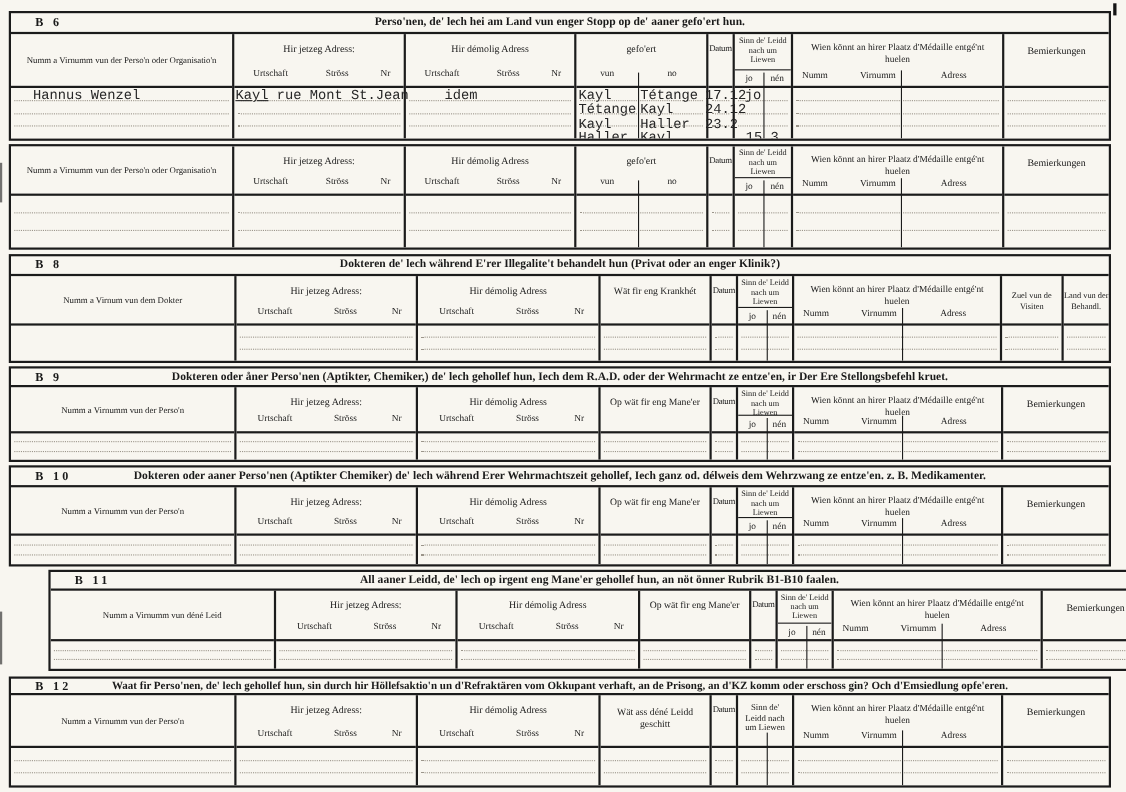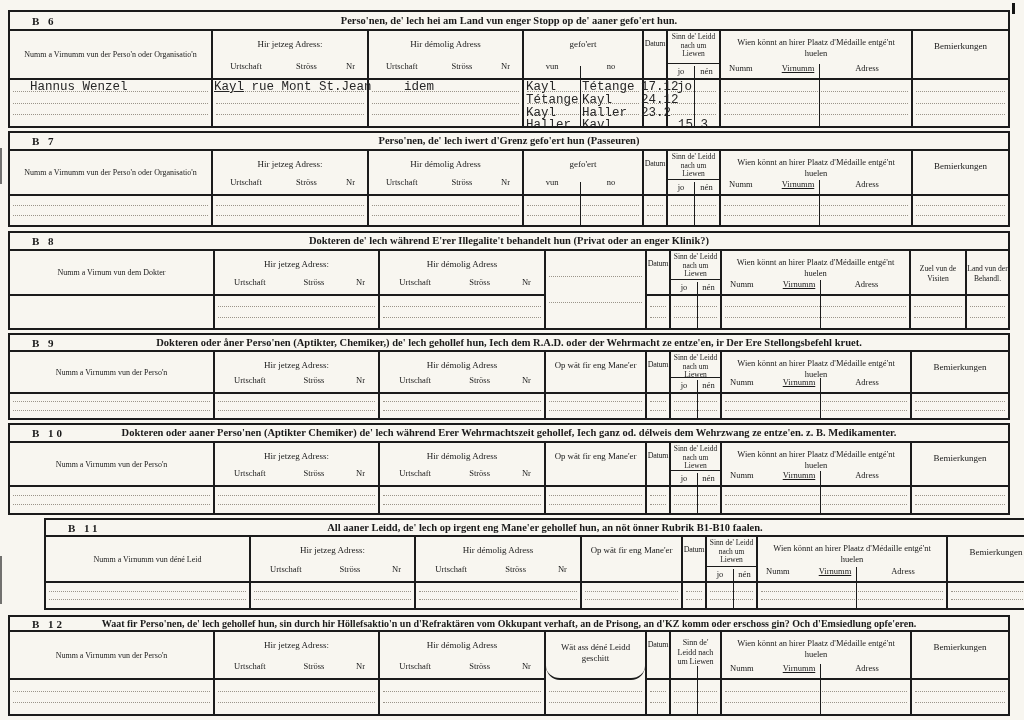--- a/index.html
+++ b/index.html
@@ -49,21 +49,21 @@
   .gsub .gv{width:56px;text-align:center;}
   .gsub .gn{flex:1;text-align:center;}
   .hdatum{font-size:8px;text-align:center;padding-top:8px;letter-spacing:-.3px;}
   .hsinn .sl{font-size:7.5px;line-height:8.5px;text-align:center;margin-top:2px;padding:0 2px;}
   .ssub{position:absolute;bottom:0;left:0;right:0;height:14px;border-top:1px solid var(--ink);display:flex;align-items:center;font-size:8.5px;}
   .ssub .sj{width:26px;text-align:center;}
   .ssub .sn{flex:1;text-align:center;}
   .hwien .wl{font-size:8.5px;line-height:10.5px;text-align:center;margin-top:6px;padding:0 8px;}
   .wsub{position:absolute;bottom:5px;left:0;right:0;display:flex;font-size:8.5px;}
   .wsub .w1{width:52px;padding-left:8px;box-sizing:border-box;}
-  .wsub .w2{width:50px;text-align:center;text-decoration:underline;}
+  .wsub .w2{width:50px;text-align:center;}
   .wsub .w3{flex:1;text-align:center;}
   .hbem{font-size:9px;text-align:center;padding-top:10px;}
   .hmid{font-size:8.8px;text-align:center;padding-top:8px;line-height:11px;padding-left:4px;padding-right:4px;}
   .hsmall{font-size:7.6px;text-align:center;padding-top:13px;line-height:9.5px;}
   
   .typed{position:absolute;inset:0;pointer-events:none;
     font-family:"Liberation Mono","DejaVu Sans Mono",monospace;
     font-size:12.5px;line-height:13px;color:#262626;}
   .t{position:absolute;white-space:pre;}
   .u{text-decoration:underline;}
@@ -213,24 +213,20 @@
     <span class="t" style="left:572px;top:95px;">Haller</span>
     <span class="t" style="left:631px;top:95px;">23.2</span>
 
     <span class="t" style="left:516px;top:107px;">Haller</span>
     <span class="t" style="left:572px;top:107px;">Kayl</span>
     <span class="t" style="left:631px;top:107px;margin-left:37px;">15.3</span>
   </div>
 </div>
 
 <div class="sec" style="top:131px;height:96px;--trh:16px;--hd:45px;">
-  <div class="trow">
-    <span class="sid">B 7</span>
-    <span class="stitle">Perso'nen, de' lech iwert d'Grenz gefo'ert hun (Passeuren)</span>
-  </div>
   <div class="cols">
     <div class="col" style="width:203px;">
       <div class="hd hname">
           <span>Numm a Virnumm vun der Perso'n oder Organisatio'n</span>
         </div>
       <div class="rows">
           <i></i>
           <i></i>
           <i class="nl"></i>
         </div>
@@ -370,20 +366,21 @@
             <span class="s3">Nr</span>
           </div>
       </div>
       <div class="rows">
           <i></i>
           <i></i>
           <i class="nl"></i>
         </div>
     </div>
     <div class="col" style="width:101px;">
+      <div class="hd hmid">Wät fir eng Krankhét</div>
       <div class="rows">
           <i></i>
           <i></i>
           <i class="nl"></i>
         </div>
     </div>
     <div class="col" style="width:24px;">
       <div class="hd hdatum">Datum</div>
       <div class="rows">
           <i></i>
@@ -793,21 +790,21 @@
             <span class="s3">Nr</span>
           </div>
       </div>
       <div class="rows">
           <i></i>
           <i></i>
           <i class="nl"></i>
         </div>
     </div>
     <div class="col" style="width:101px;">
-      <div class="hd hmid" style="padding-top:10px;border-radius:14px;">Wät ass déné Leidd geschitt</div>
+      <div class="hd hmid" style="padding-top:10px;">Wät ass déné Leidd geschitt</div>
       <div class="rows">
           <i></i>
           <i></i>
           <i class="nl"></i>
         </div>
     </div>
     <div class="col" style="width:24px;">
       <div class="hd hdatum">Datum</div>
       <div class="rows">
           <i></i>

